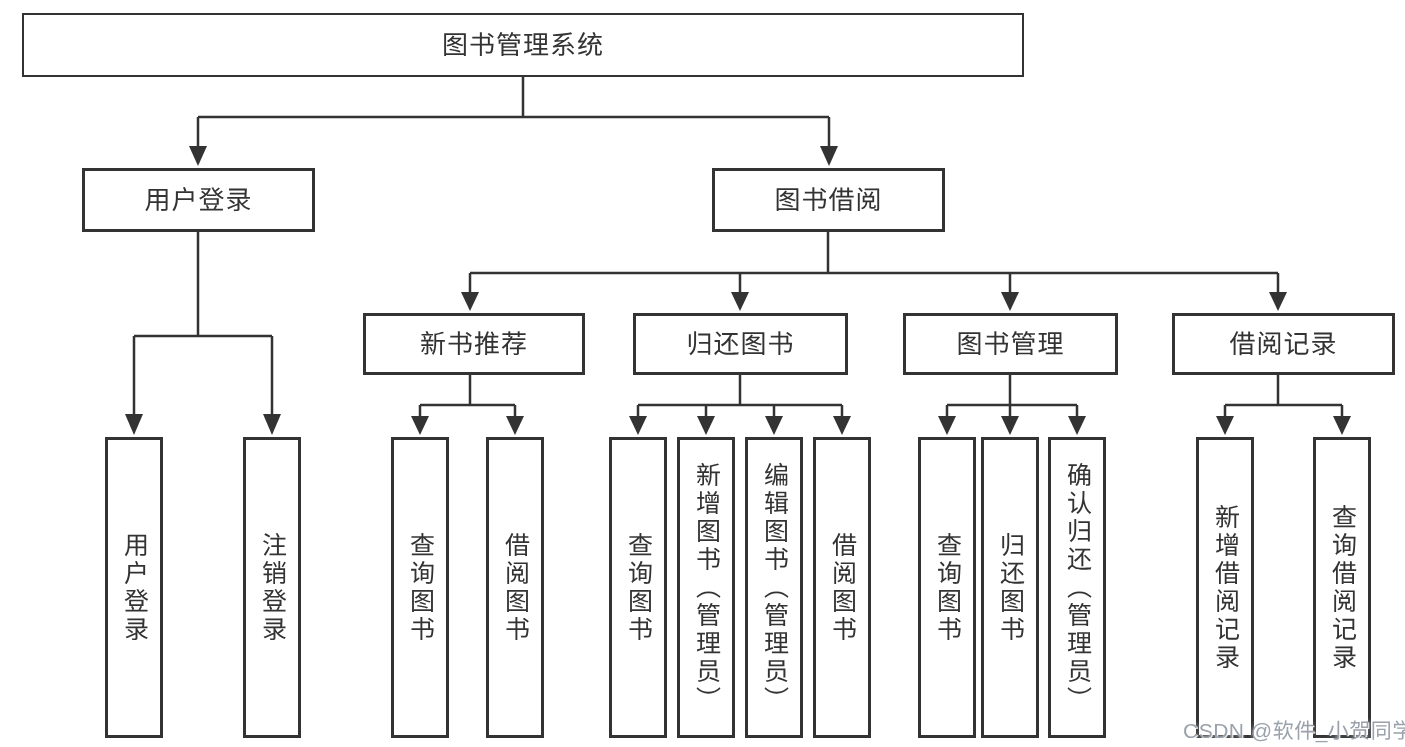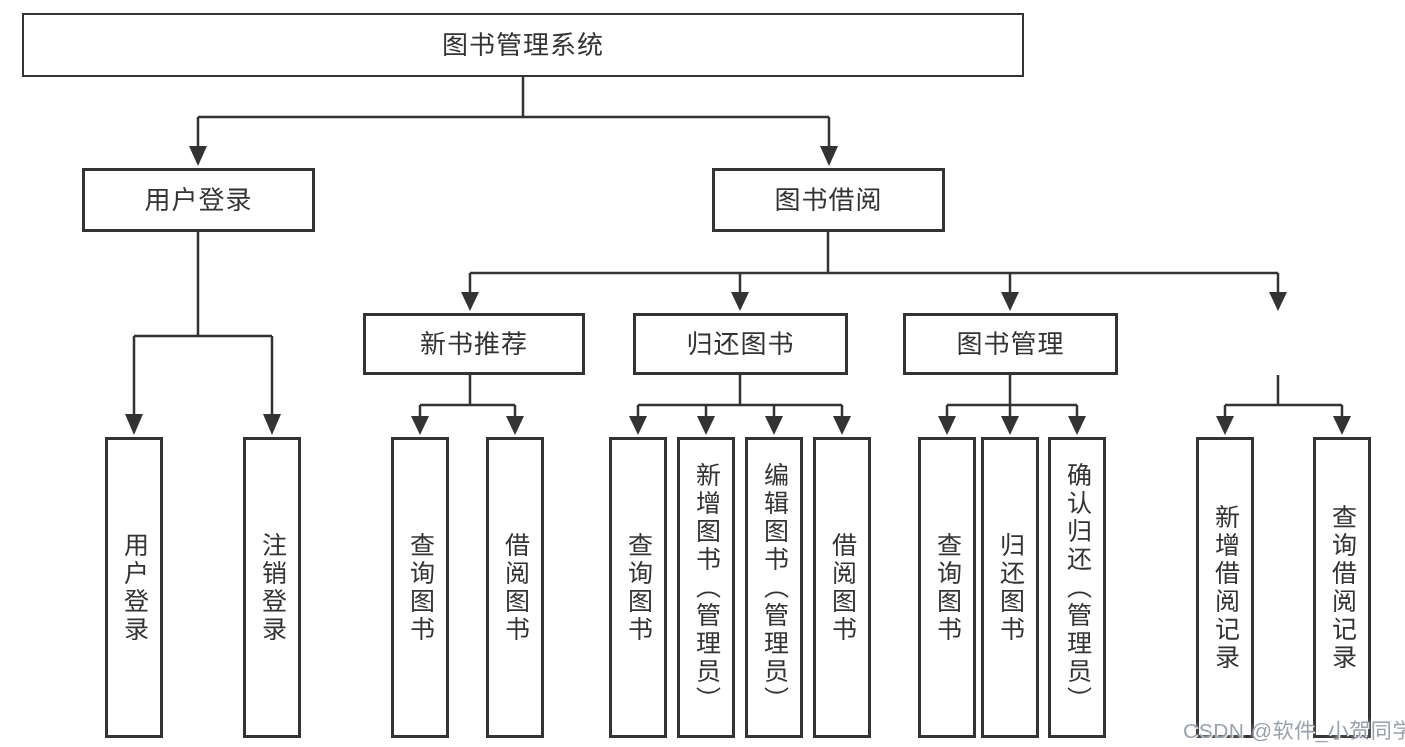--- a/index.html
+++ b/index.html
@@ -72,20 +72,21 @@
   </svg>
 
   <div class="box root" style="left:22px;top:13px;width:1002px;height:64px">图书管理系统</div>
 
   <div class="box" style="left:82px;top:168px;width:233px;height:64px">用户登录</div>
   <div class="box" style="left:712px;top:168px;width:233px;height:64px">图书借阅</div>
 
   <div class="box" style="left:363px;top:313px;width:222px;height:62px">新书推荐</div>
   <div class="box" style="left:633px;top:313px;width:215px;height:62px">归还图书</div>
   <div class="box" style="left:903px;top:313px;width:215px;height:62px">图书管理</div>
+  <div class="box" style="left:1172px;top:313px;width:223px;height:62px">借阅记录</div>
 
   <div class="box leaf" style="left:105px;top:437px;width:58px;height:301px">用户登录</div>
   <div class="box leaf" style="left:243px;top:437px;width:58px;height:301px">注销登录</div>
 
   <div class="box leaf" style="left:391px;top:437px;width:58px;height:301px">查询图书</div>
   <div class="box leaf" style="left:486px;top:437px;width:58px;height:301px">借阅图书</div>
 
   <div class="box leaf" style="left:609px;top:437px;width:58px;height:301px">查询图书</div>
   <div class="box leaf" style="left:677px;top:437px;width:58px;height:301px">新增图书（管理员）</div>
   <div class="box leaf" style="left:745px;top:437px;width:58px;height:301px">编辑图书（管理员）</div>

